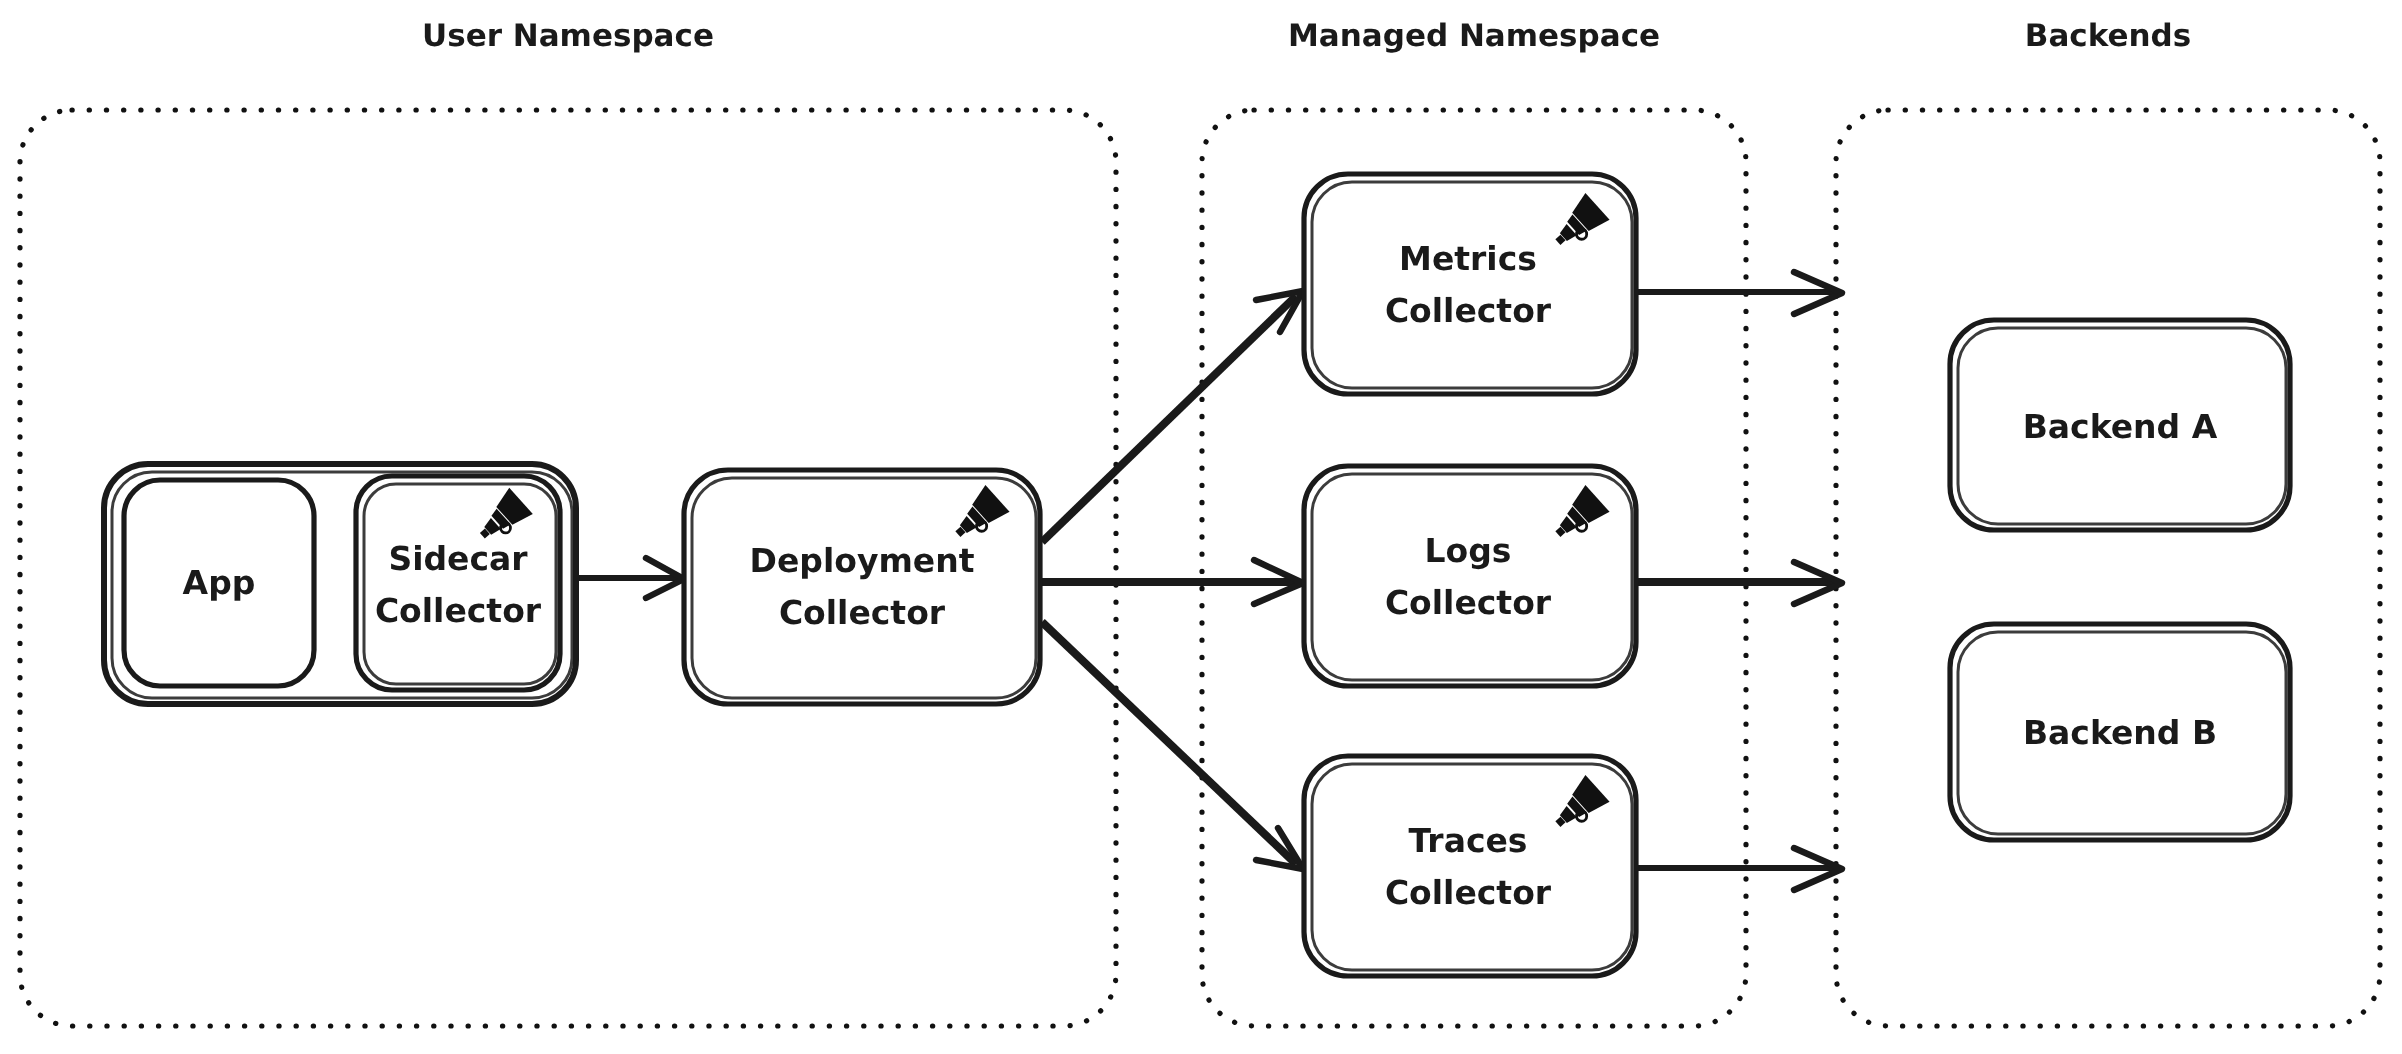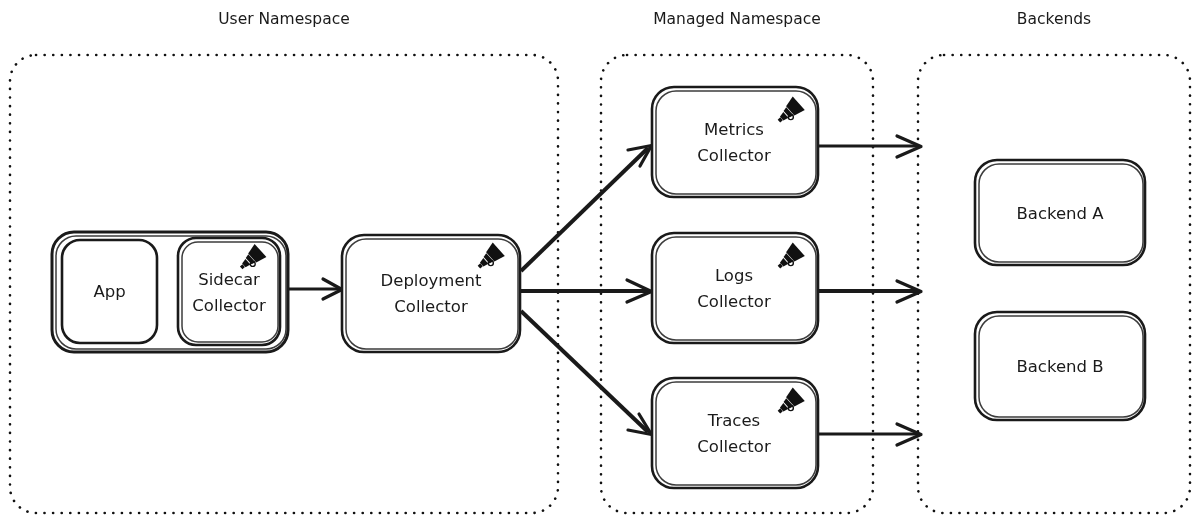--- a/index.html
+++ b/index.html
@@ -10,20 +10,21 @@
   body {
     width: 1201px;
     height: 527px;
     font-family: "DejaVu Sans", "Liberation Sans", sans-serif;
     overflow: hidden;
   }
   #diagram-root {
     position: relative;
     width: 1201px;
     height: 527px;
+    font-weight: bold;
   }
   svg#diagram-canvas {
     display: block;
     width: 1201px;
     height: 527px;
   }
   .group-label {
     font-size: 15.5px;
     fill: #1a1a1a;
     text-anchor: middle;

